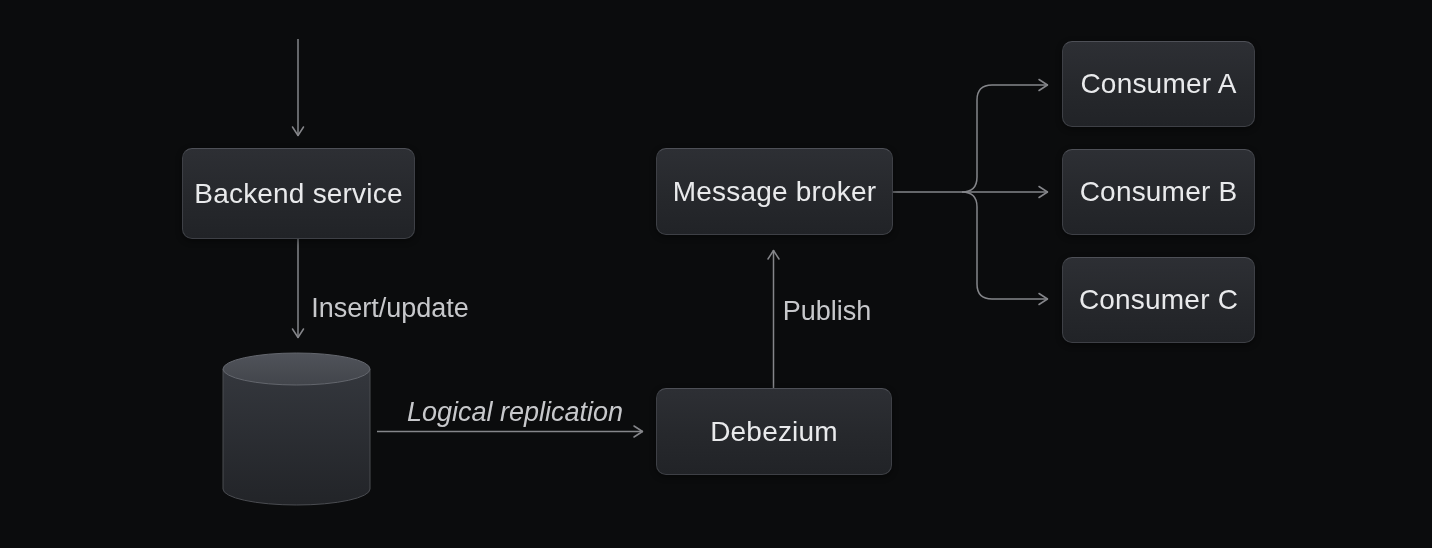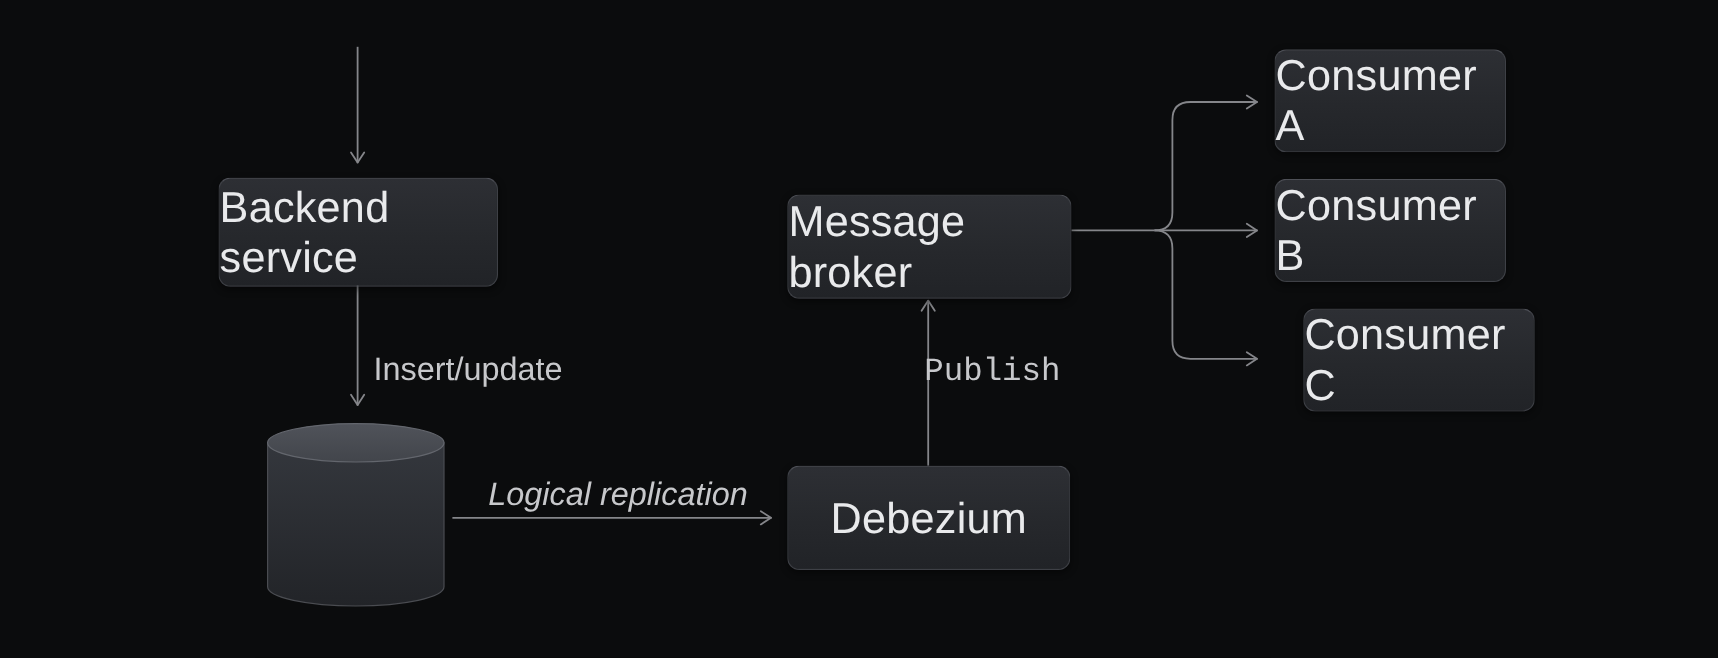--- a/index.html
+++ b/index.html
@@ -25,41 +25,42 @@
   .node {
     position: absolute;
     display: flex;
     align-items: center;
     justify-content: center;
     background: linear-gradient(180deg, #2d2f34 0%, #26282c 55%, #212327 100%);
     border: 1px solid #3e4046;
     border-top-color: #4e5057;
     border-radius: 10px;
     color: #e9eaec;
-    font-size: 36px;
+    font-size: 28px;
     letter-spacing: 0.2px;
     box-sizing: border-box;
     box-shadow: 0 2px 6px rgba(0,0,0,0.45);
+    text-align: right;
   }
   .node-backend   { left: 182px;  top: 148px; width: 233px; height: 91px; }
-  .node-broker    { left: 656px;  top: 162px; width: 237px; height: 87px; }
+  .node-broker    { left: 656px;  top: 148px; width: 237px; height: 87px; }
   .node-debezium  { left: 656px;  top: 388px; width: 236px; height: 87px; }
   .node-consumer-a{ left: 1062px; top: 41px;  width: 193px; height: 86px; }
   .node-consumer-b{ left: 1062px; top: 149px; width: 193px; height: 86px; }
-  .node-consumer-c{ left: 1062px; top: 257px; width: 193px; height: 86px; margin-left: 24px; }
+  .node-consumer-c{ left: 1062px; top: 257px; width: 193px; height: 86px; }
   .edge-label {
     position: absolute;
     transform: translate(-50%, -50%);
     color: #c7c8cb;
     font-size: 27px;
     white-space: nowrap;
   }
   .label-insert      { left: 390px; top: 308px; }
   .label-replication { left: 515px; top: 412px; font-style: italic; }
-  .label-publish     { left: 827px; top: 311px; font-family: Liberation Mono, monospace; }
+  .label-publish     { left: 827px; top: 311px; }
 </style>
 </head>
 <body>
 
 <div class="canvas">
 
   <svg class="edges-layer" viewBox="0 0 1432 548" xmlns="http://www.w3.org/2000/svg">
     <defs>
       <marker id="chev" viewBox="0 0 16 16" refX="13" refY="8" markerWidth="16" markerHeight="16" markerUnits="userSpaceOnUse" orient="auto">
         <path d="M4 2.5 L12.5 8 L4 13.5" fill="none" stroke="#85868a" stroke-width="1.5" stroke-linecap="round" stroke-linejoin="round"></path>

